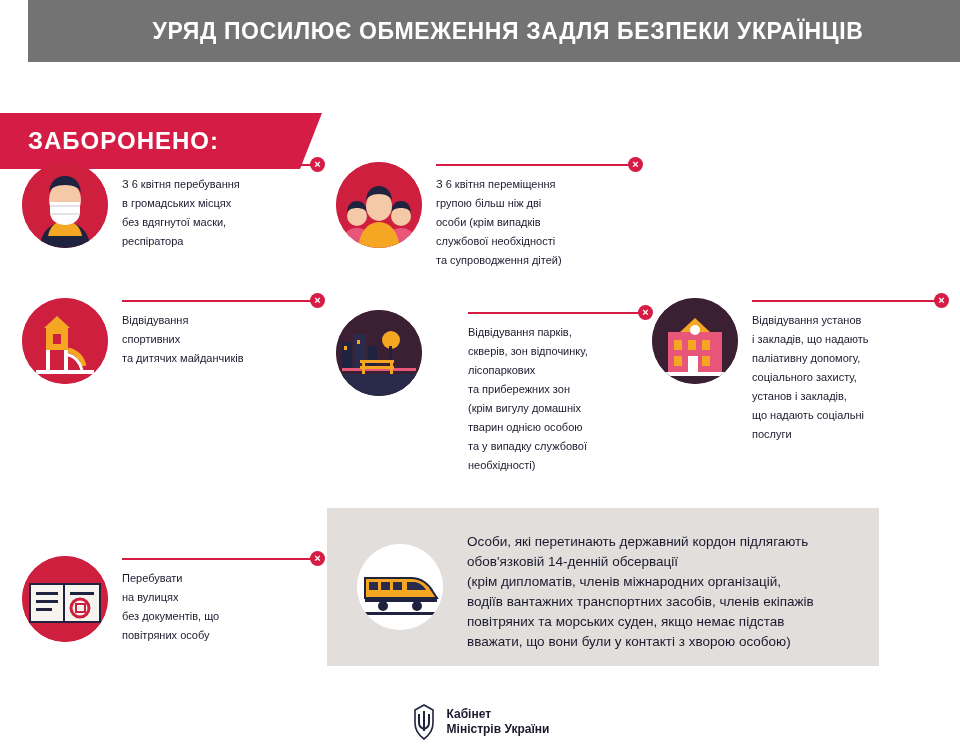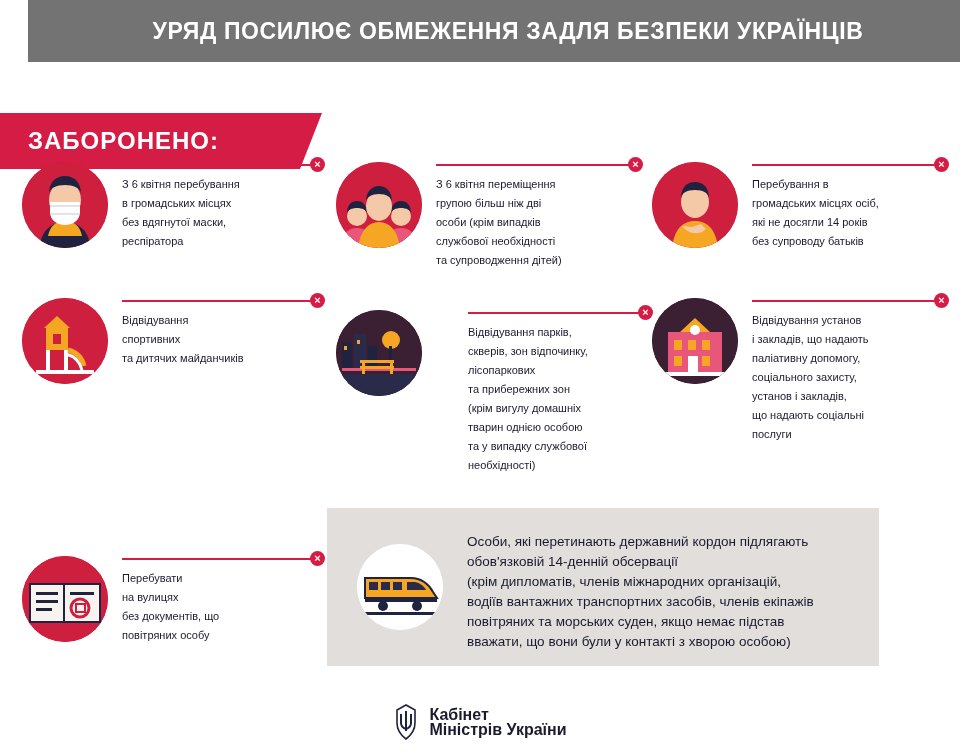--- a/index.html
+++ b/index.html
@@ -141,21 +141,21 @@
     left: 0; bottom: 0;
     width: 960px;
     height: 62px;
     display: flex;
     align-items: center;
     justify-content: center;
     gap: 10px;
   }
   .footer-emblem { width: 26px; height: 36px; }
   .footer-text {
-    font-size: 16px;
+    font-size: 12px;
     font-weight: bold;
     line-height: 15px;
     color: #1a1a2e;
     white-space: pre-line;
   }
   svg { display: block; }
 </style>
 </head>
 <body>
 
@@ -208,38 +208,20 @@
     <div class="text-block" style="width:200px;">
       <div class="rule"></div>
       <div class="txt">З 6 квітня переміщення
 групою більш ніж дві
 особи (крім випадків
 службової необхідності
 та супроводження дітей)</div>
     </div>
   </div>
 
-  <div class="item" style="left:652px; top:162px; width:290px;">
-    <div class="circle">
-      <svg viewBox="0 0 86 86" width="86" height="86">
-        <circle cx="43" cy="43" r="43" fill="#cf1f3f"></circle>
-        <path d="M20 86c2-18 10-27 23-27s21 9 23 27z" fill="#f5a623"></path>
-        <ellipse cx="43" cy="40" rx="14" ry="16" fill="#f3c9a8"></ellipse>
-        <path d="M29 37c0-12 6-17 14-17s14 5 14 17c0-6-6-9-14-9s-14 3-14 9z" fill="#1f2340"></path>
-        <path d="M30 64c5 6 12 9 20 6l4-3-5-5-9 3z" fill="#f3c9a8"></path>
-      </svg>
-    </div>
-    <div class="text-block" style="width:196px;">
-      <div class="rule"></div>
-      <div class="txt">Перебування в
-громадських місцях осіб,
-які не досягли 14 років
-без супроводу батьків</div>
-    </div>
-  </div>
 
   <div class="item" style="left:22px; top:298px; width:300px;">
     <div class="circle">
       <svg viewBox="0 0 86 86" width="86" height="86">
         <circle cx="43" cy="43" r="43" fill="#cf1f3f"></circle>
         <path d="M22 30h26l-13-12z" fill="#f5a623"></path>
         <rect x="24" y="30" width="22" height="22" fill="#f5a623"></rect>
         <rect x="31" y="36" width="8" height="10" fill="#cf1f3f"></rect>
         <rect x="24" y="52" width="4" height="22" fill="#ffffff"></rect>
         <rect x="42" y="52" width="4" height="22" fill="#ffffff"></rect>

